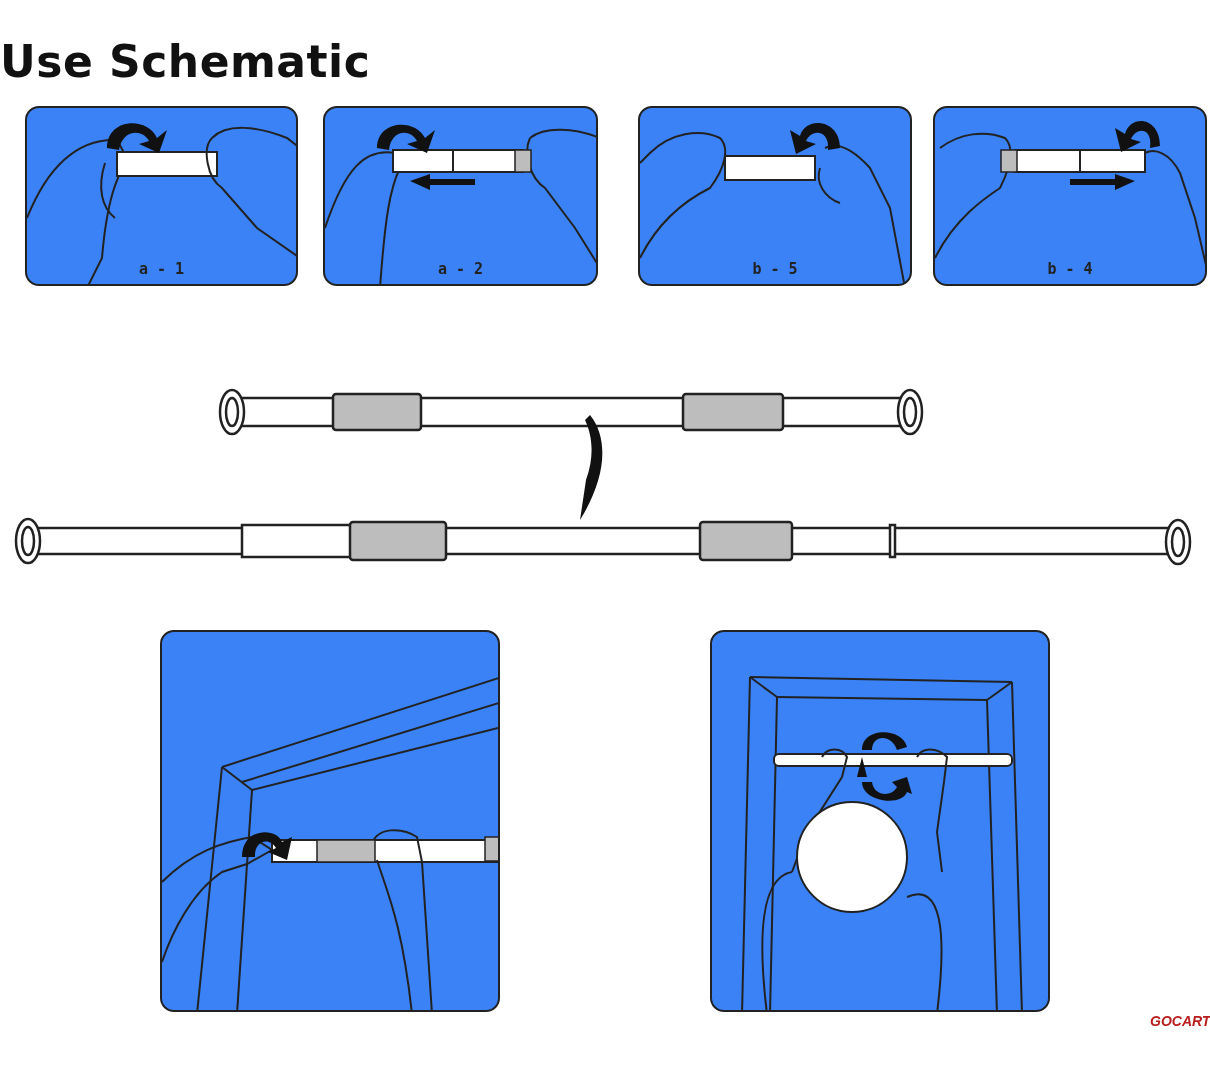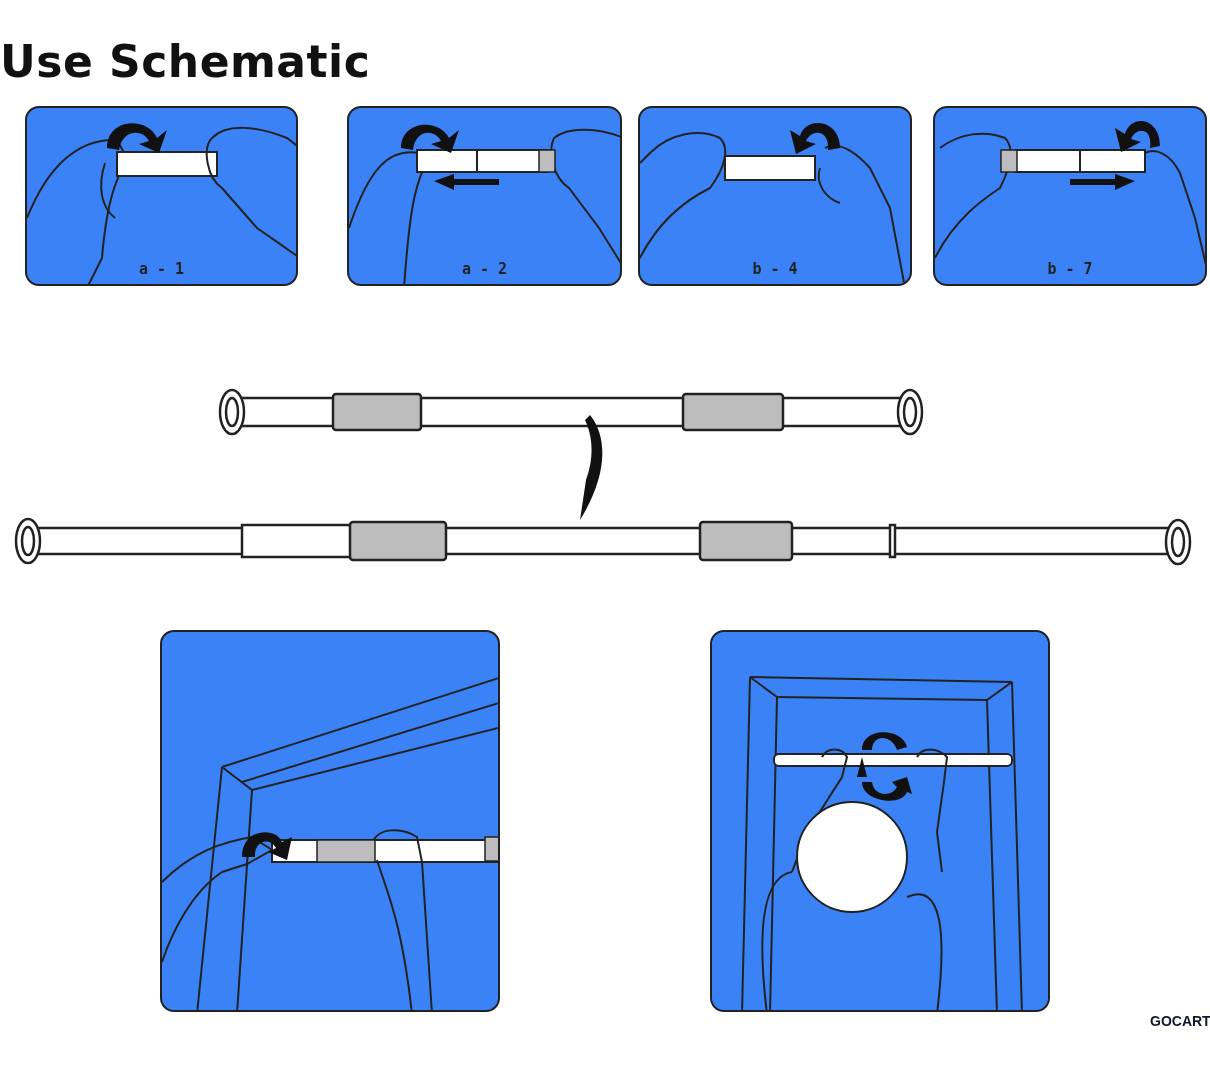--- a/index.html
+++ b/index.html
@@ -2,42 +2,42 @@
 <html><head>
 <meta charset="utf-8">
 <style>
   html, body { margin:0; padding:0; background:#ffffff; }
   body { width:1210px; height:1079px; position:relative; overflow:hidden; font-family:"DejaVu Sans", sans-serif; }
   .title { position:absolute; left:0; width:1210px; top:36px; font-size:44px; font-weight:bold; color:#111; letter-spacing:0.5px; }
   .panel { position:absolute; border:2.5px solid #222; border-radius:14px; box-sizing:border-box; background:#3b82f6; overflow:hidden; }
   .panel svg { position:absolute; left:0; top:0; }
   .step-label { position:absolute; bottom:6px; left:0; width:100%; text-align:center; font-size:15px; font-weight:bold; color:#222; font-family:"DejaVu Sans Mono", monospace; }
   .bars { position:absolute; left:0; top:370px; }
-  .watermark { position:absolute; left:1150px; top:1013px; font-size:14px; font-weight:bold; color:#0f172a; font-family:"Liberation Sans", sans-serif; white-space:nowrap; }
+  .watermark { position:absolute; left:1150px; top:1013px; font-size:14px; font-weight:bold; color:#b91c1c; font-family:"Liberation Sans", sans-serif; white-space:nowrap;font-style:italic; }
 </style>
 </head>
 <body>
 
 <div class="title">Use Schematic</div>
 
 <div class="panel" style="left:25px;top:106px;width:273px;height:180px;">
   <svg width="273" height="180">
     <g fill="none" stroke="#222" stroke-width="2">
       <path d="M0,110 C20,60 50,30 90,32 L100,50 C90,70 80,90 75,150 L60,180"></path>
       <path d="M78,55 C70,80 75,100 88,110"></path>
       <rect x="90" y="44" width="100" height="24" fill="#fff"></rect>
       <path d="M185,30 C200,15 230,18 260,30 L273,40"></path>
       <path d="M185,30 C175,40 180,70 195,80 L230,120 L273,150"></path>
     </g>
     <path d="M80,40 C80,10 120,8 130,30 L140,22 L132,45 L112,36 L122,33 C115,20 95,22 92,42 Z" fill="#111"></path>
   </svg>
   <div class="step-label">a - 1</div>
 </div>
 
-<div class="panel" style="left:323px;top:106px;width:275px;height:180px;margin-left:24px;">
+<div class="panel" style="left:323px;top:106px;width:275px;height:180px;">
   <svg width="275" height="180">
     <g fill="none" stroke="#222" stroke-width="2">
       <path d="M0,120 C20,60 40,40 70,45 L75,60 C65,80 60,110 55,180"></path>
       <rect x="68" y="42" width="130" height="22" fill="#fff"></rect>
       <line x1="128" y1="42" x2="128" y2="64"></line>
       <path d="M205,30 C220,18 250,20 275,30"></path>
       <path d="M205,30 C198,45 205,70 220,80 L250,120 L275,160"></path>
     </g>
     <rect x="190" y="42" width="16" height="22" fill="#bdbdbd" stroke="#222" stroke-width="1.5"></rect>
     <path d="M52,40 C52,12 90,10 100,30 L110,22 L102,45 L82,36 L92,33 C85,20 66,22 64,42 Z" fill="#111"></path>
@@ -49,36 +49,36 @@
 <div class="panel" style="left:638px;top:106px;width:274px;height:180px;">
   <svg width="274" height="180">
     <g fill="none" stroke="#222" stroke-width="2">
       <path d="M0,150 C20,110 50,90 70,80 C85,60 90,40 80,30 C60,20 30,25 10,45 L0,55"></path>
       <rect x="85" y="48" width="90" height="24" fill="#fff"></rect>
       <path d="M185,40 C195,35 210,38 230,60 L250,100 L265,180"></path>
       <path d="M180,60 C175,75 185,90 200,95"></path>
     </g>
     <path d="M200,40 C200,10 165,8 160,28 L150,22 L156,46 L176,36 L166,33 C172,20 190,22 188,42 Z" fill="#111"></path>
   </svg>
-  <div class="step-label">b - 4</div>
+  <div class="step-label">b - 5</div>
 </div>
 
 <div class="panel" style="left:933px;top:106px;width:274px;height:180px;">
   <svg width="274" height="180">
     <g fill="none" stroke="#222" stroke-width="2">
       <path d="M0,150 C20,110 50,90 65,80 C75,60 80,40 70,30 C50,22 25,25 5,40"></path>
       <rect x="80" y="42" width="130" height="22" fill="#fff"></rect>
       <line x1="145" y1="42" x2="145" y2="64"></line>
       <path d="M210,45 C220,40 235,45 245,65 L260,110 L274,170"></path>
     </g>
     <rect x="66" y="42" width="16" height="22" fill="#bdbdbd" stroke="#222" stroke-width="1.5"></rect>
     <path d="M225,38 C225,8 195,6 190,26 L180,20 L186,44 L206,34 L196,31 C202,18 218,20 215,40 Z" fill="#111"></path>
     <path d="M200,73 L180,66 L180,71 L135,71 L135,77 L180,77 L180,82 Z" fill="#111"></path>
   </svg>
-  <div class="step-label">b - 7</div>
+  <div class="step-label">b - 4</div>
 </div>
 
 <svg class="bars" width="1210" height="220">
   <g stroke="#222" stroke-width="2.5">
     <rect x="235" y="28" width="670" height="28" fill="#fff"></rect>
     <rect x="333" y="24" width="88" height="36" fill="#bdbdbd" rx="3"></rect>
     <rect x="683" y="24" width="100" height="36" fill="#bdbdbd" rx="3"></rect>
     <ellipse cx="232" cy="42" rx="12" ry="22" fill="#fff"></ellipse>
     <ellipse cx="232" cy="42" rx="6" ry="14" fill="none"></ellipse>
     <ellipse cx="910" cy="42" rx="12" ry="22" fill="#fff"></ellipse>

